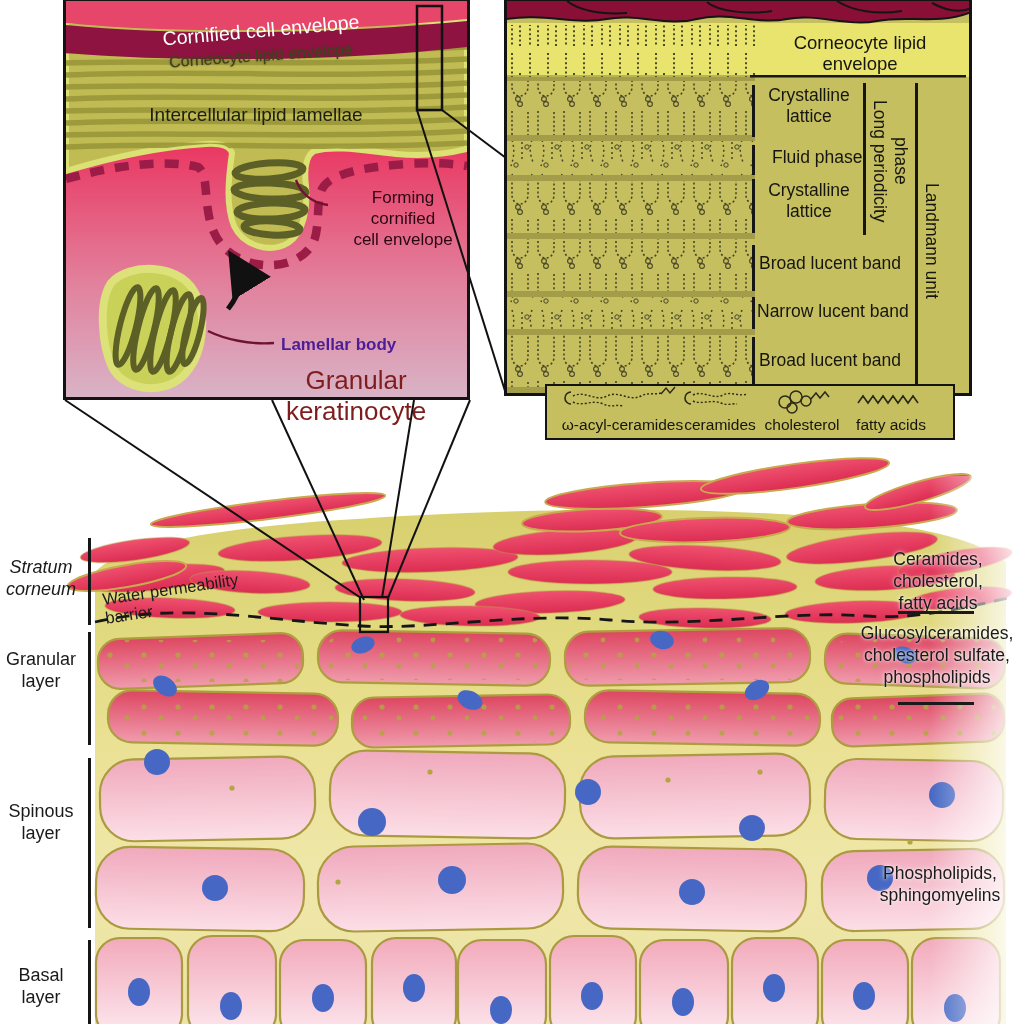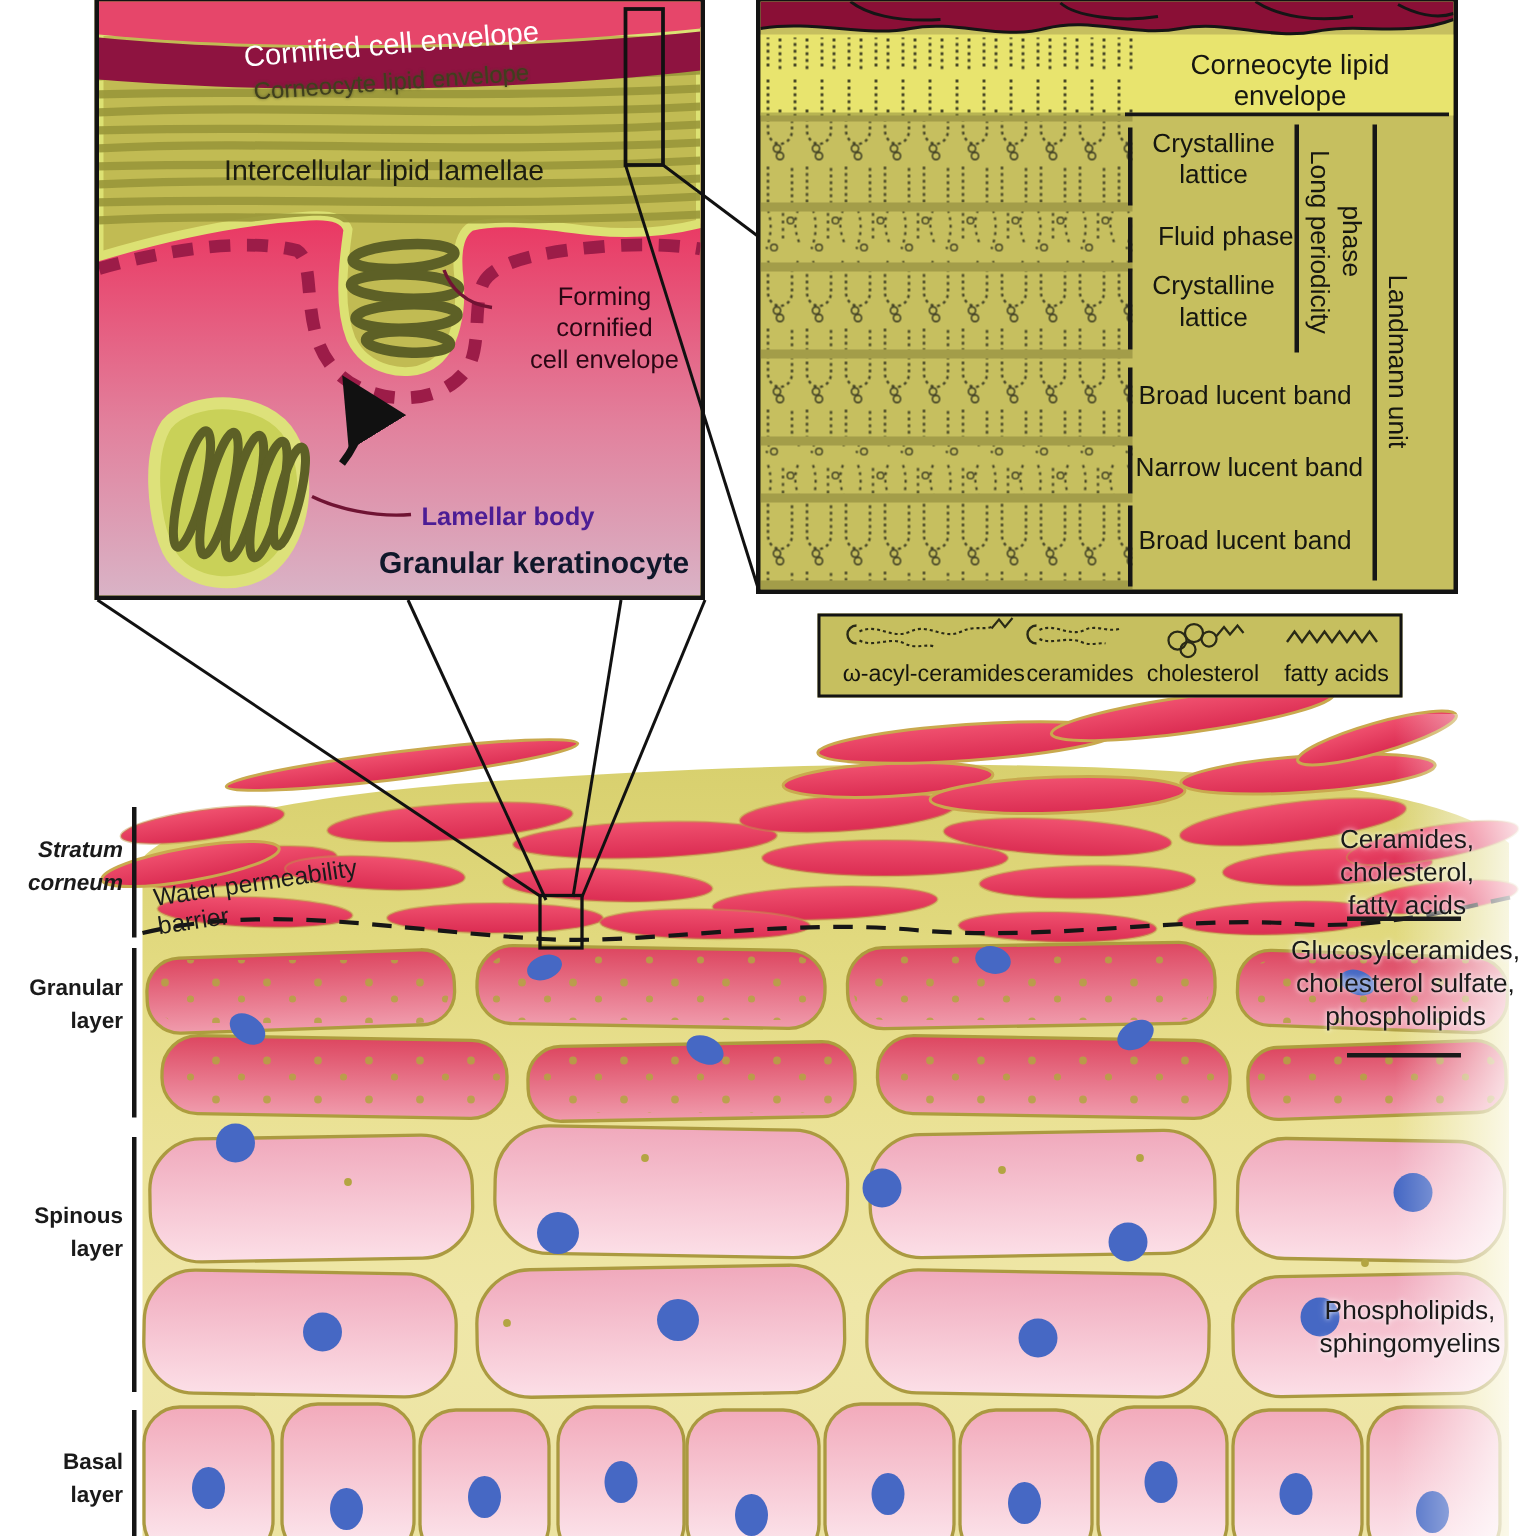--- a/index.html
+++ b/index.html
@@ -1,21 +1,21 @@
 <!DOCTYPE html>
 <html><head>
 <meta charset="utf-8">
 <style>
   html,body{margin:0;padding:0;background:#fff;}
   .stage{position:relative;width:1024px;height:1024px;background:#fff;overflow:hidden;
          font-family:"Liberation Sans",sans-serif;color:#1a1a1a;}
   .abs{position:absolute;}
   .ml{white-space:pre-line;}
   .ctr{text-align:center;}
-  .layer-label{font-weight:bold;font-size:15px;line-height:22px;text-align:right;white-space:pre-line;}
+  .layer-label{font-weight:normal;font-size:18px;line-height:22px;text-align:center;white-space:pre-line;}
   .bracket{position:absolute;width:3px;background:#151515;}
   .chem{font-size:17.5px;line-height:22px;text-align:center;white-space:pre-line;
         text-shadow:0 0 3px rgba(255,255,255,.85),0 0 6px rgba(255,255,255,.6);}
   .uline{position:absolute;height:2.5px;background:#1a1a1a;}
   .panel{position:absolute;border:3px solid #131313;background:#c6bf5f;}
   .rp-row{position:absolute;font-size:17.5px;line-height:21px;white-space:pre-line;color:#161610;}
   .vline{position:absolute;width:2.5px;background:#161616;}
   .vtext{position:absolute;writing-mode:vertical-lr;text-align:center;font-size:17.5px;line-height:21px;color:#161610;}
   .leg-label{position:absolute;bottom:4px;left:0;right:0;text-align:center;font-size:15.5px;color:#15150e;}
   svg{display:block;}
@@ -276,21 +276,21 @@
       <path d="M208,342 C184,344 158,338 142,330" fill="none" stroke="#701333" stroke-width="2.3"></path>
     </svg>
 
     <div class="abs ctr" style="left:65px;top:18px;width:260px;font-size:19.5px;color:#fff;transform:rotate(-5deg);">Cornified cell envelope</div>
     <div class="abs ctr" style="left:75px;top:46px;width:240px;font-size:16px;color:#3f3f1d;transform:rotate(-4deg);text-shadow:0 0 2px rgba(70,70,35,.8);">Corneocyte lipid envelope</div>
     <div class="abs ctr" style="left:60px;top:103px;width:260px;font-size:19px;color:#1d1d10;">Intercellular lipid lamellae</div>
     <div class="abs ctr ml" style="left:262px;top:186px;width:150px;font-size:17px;line-height:21px;color:#2a0714;text-align:center;">Forming
 cornified
 cell envelope</div>
     <div class="abs" style="left:215px;top:334px;font-size:17px;color:#4c1d95;font-weight:bold;">Lamellar body</div>
-    <div class="abs ctr" style="left:185px;top:364px;width:210px;font-size:20px;font-weight:700;color:#0f172a;">Granular keratinocyte</div>
+    <div class="abs ctr" style="left:185px;top:364px;width:210px;font-size:26px;font-weight:400;color:#7f1d1d;">Granular keratinocyte</div>
   </div>
 
   <div class="panel" style="left:504px;top:-2px;width:462px;height:392px;z-index:10;">
     <svg width="462" height="392" viewBox="0 0 462 392" style="position:absolute;left:0;top:0;">
       <defs>
         <pattern id="fr" width="18" height="52" patternUnits="userSpaceOnUse">
           <g stroke="#3a3a20" stroke-width="1.8" stroke-dasharray="2 2.6" fill="none">
             <path d="M5,0 V46"></path>
               <path d="M13,20 V46"></path>
           </g>
@@ -368,21 +368,21 @@
     <div class="rp-row ctr" style="left:250px;top:179px;width:104px;">Crystalline
 lattice</div>
     <div class="rp-row" style="left:252px;top:252px;">Broad lucent band</div>
     <div class="rp-row" style="left:250px;top:300px;">Narrow lucent band</div>
     <div class="rp-row" style="left:252px;top:349px;">Broad lucent band</div>
 
     <div class="vtext" style="left:362px;top:84px;height:152px;width:44px;">Long periodicity phase</div>
     <div class="vtext" style="left:414px;top:150px;height:180px;width:26px;">Landmann unit</div>
   </div>
 
-  <div class="abs" style="left:545px;top:409px;width:386px;height:52px;background:#c6bf5f;border:2.5px solid #131313;z-index:10;">
+  <div class="abs" style="left:545px;top:384px;width:386px;height:52px;background:#c6bf5f;border:2.5px solid #131313;z-index:10;padding-left:20px;">
 
     <div class="abs" style="left:8px;top:0;width:135px;height:52px;">
       <svg width="135" height="28">
         <g stroke="#2a2a16" fill="none">
           <path d="M16,6 a6,6 0 1 0 0,12" stroke-width="1.6"></path>
           <path d="M18,10 C30,4 40,16 52,10 C64,4 74,16 86,10 C94,6 100,9 106,7" stroke-width="1.4" stroke-dasharray="2 2"></path>
           <path d="M106,8 l5,-6 l4,5 l5,-6" stroke-width="1.4"></path>
           <path d="M18,16 C28,21 38,13 48,18 C56,22 62,18 68,20" stroke-width="1.4" stroke-dasharray="2 2"></path>
         </g>
       </svg>

